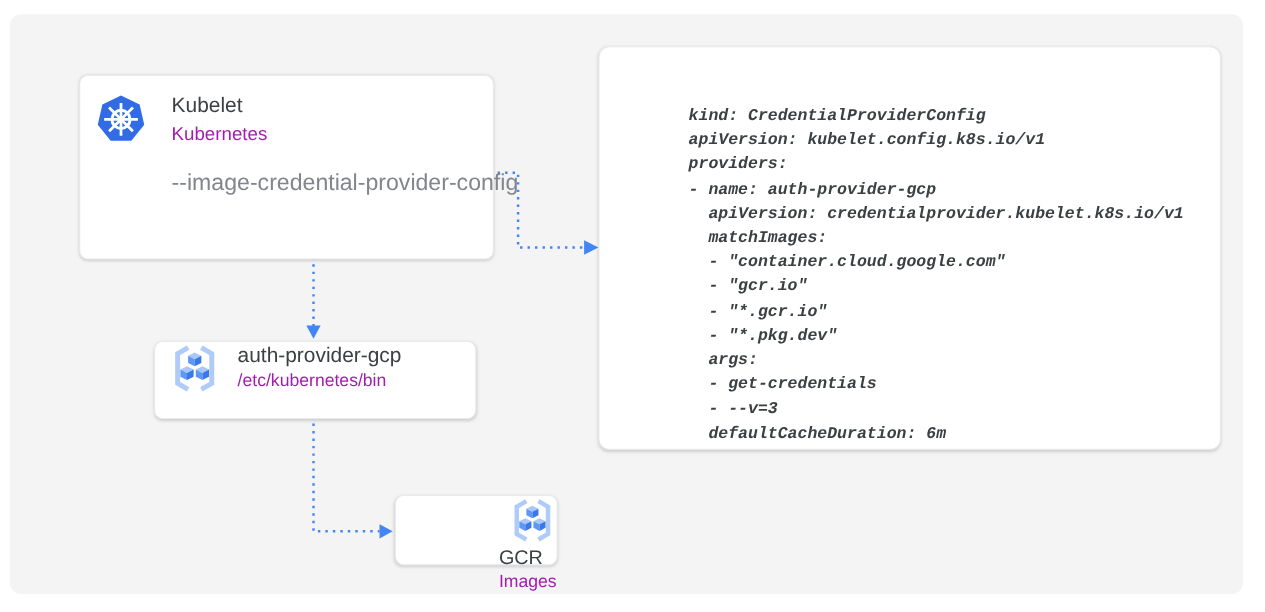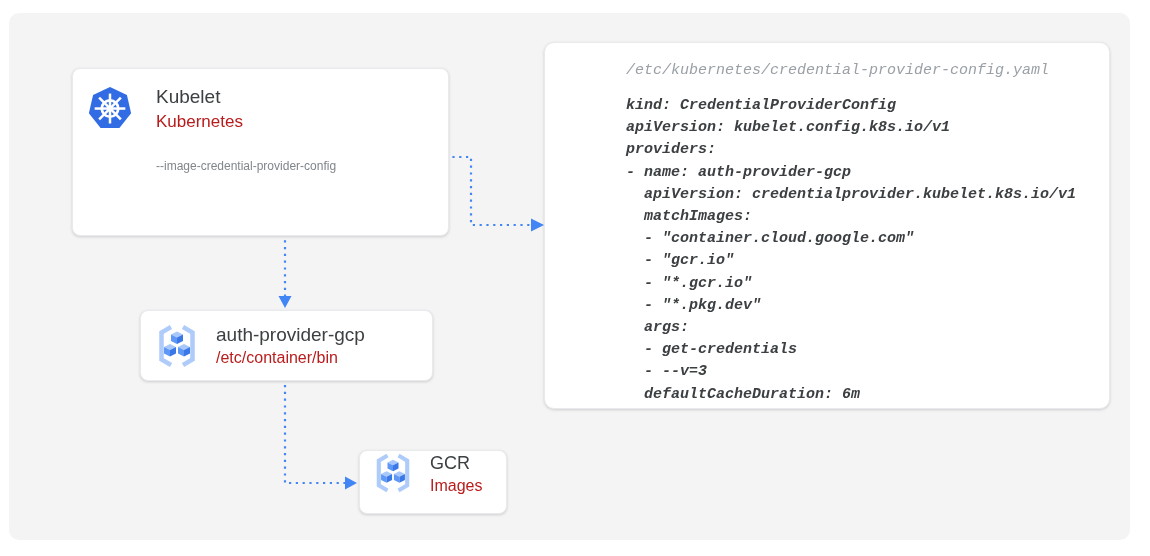--- a/index.html
+++ b/index.html
@@ -26,29 +26,29 @@
   }
   .card {
     position: absolute;
     background: #ffffff;
     border: 1px solid #E8EAED;
     border-radius: 8px;
     box-shadow: 0 1px 3px rgba(0,0,0,0.16);
     box-sizing: border-box;
   }
   .kubelet-card { left: 72px; top: 68px; width: 377px; height: 168px; }
-  .auth-card    { left: 140px; top: 310px; width: 293px; height: 71px; display: flex; align-items: center; padding-left: 12px; }
-  .gcr-card     { left: 359px; top: 450px; width: 148px; height: 64px; display: flex; align-items: flex-start; padding-left: 11px; }
+  .auth-card    { left: 140px; top: 310px; width: 293px; height: 71px; display: flex; align-items: flex-start; padding-left: 12px; }
+  .gcr-card     { left: 359px; top: 450px; width: 148px; height: 64px; display: flex; align-items: flex-end; padding-left: 11px; flex-direction: column; }
   .yaml-card    { left: 544px; top: 42px; width: 566px; height: 367px; border-radius: 10px; }
 
   .k8s-icon-box { position: absolute; left: 14px; top: 15px; width: 46px; height: 46px; }
   .kubelet-text { position: absolute; left: 83px; top: 15px; }
   .card-title   { font-size: 19px; line-height: 26px; color: #3C4043; }
-  .card-sub     { font-size: 17px; line-height: 24px; color: #b91c1c; }
-  .flags        { position: absolute; left: 83px; top: 84px; font-size: 12px; line-height: 27px; color: #80868B; white-space: nowrap; }
+  .card-sub     { font-size: 17px; line-height: 24px; color: #a21caf; }
+  .flags        { position: absolute; left: 83px; top: 84px; font-size: 21px; line-height: 27px; color: #80868B; white-space: nowrap; }
 
   .reg-icon-box { width: 48px; height: 48px; flex: 0 0 auto; }
   .gcr-card .reg-icon-box { width: 44px; height: 44px; }
   .hcard-text { margin-left: 15px; }
   .hcard-text .card-title { font-size: 19px; line-height: 25px; }
   .hcard-text .card-sub   { font-size: 16px; line-height: 22px; }
   .gcr-card .hcard-text .card-title { font-size: 18px; line-height: 24px; }
 
   .yaml-path {
     position: absolute; left: 81px; top: 17px;
@@ -134,21 +134,21 @@
           <polygon points="11,25 17,28 17,34.5 11,31.5" fill="#5E97F6"></polygon>
           <polygon points="17,28 23,25 23,31.5 17,34.5" fill="#3B78E7"></polygon>
           <polygon points="31,22 37,25 31,28 25,25" fill="#A8C7FA"></polygon>
           <polygon points="25,25 31,28 31,34.5 25,31.5" fill="#5E97F6"></polygon>
           <polygon points="31,28 37,25 37,31.5 31,34.5" fill="#3B78E7"></polygon>
         </g>
       </svg>
     </div>
     <div class="hcard-text">
       <div class="card-title">auth-provider-gcp</div>
-      <div class="card-sub">/etc/container/bin</div>
+      <div class="card-sub">/etc/kubernetes/bin</div>
     </div>
   </div>
 
   <div class="card gcr-card">
     <div class="reg-icon-box">
       <svg viewBox="0 0 48 48" width="100%" height="100%">
         <g stroke="#AECBFA" stroke-width="4.5" fill="none">
           <path d="M18 5 L8.5 10.5 L8.5 37.5 L18 43"></path>
           <path d="M30 5 L39.5 10.5 L39.5 37.5 L30 43"></path>
         </g>
@@ -165,21 +165,20 @@
         </g>
       </svg>
     </div>
     <div class="hcard-text">
       <div class="card-title">GCR</div>
       <div class="card-sub">Images</div>
     </div>
   </div>
 
   <div class="card yaml-card">
-    <div class="yaml-path">/etc/kubernetes/credential-provider-config.yaml</div>
     <pre class="yaml-body">kind: CredentialProviderConfig
 apiVersion: kubelet.config.k8s.io/v1
 providers:
 - name: auth-provider-gcp
   apiVersion: credentialprovider.kubelet.k8s.io/v1
   matchImages:
   - "container.cloud.google.com"
   - "gcr.io"
   - "*.gcr.io"
   - "*.pkg.dev"

